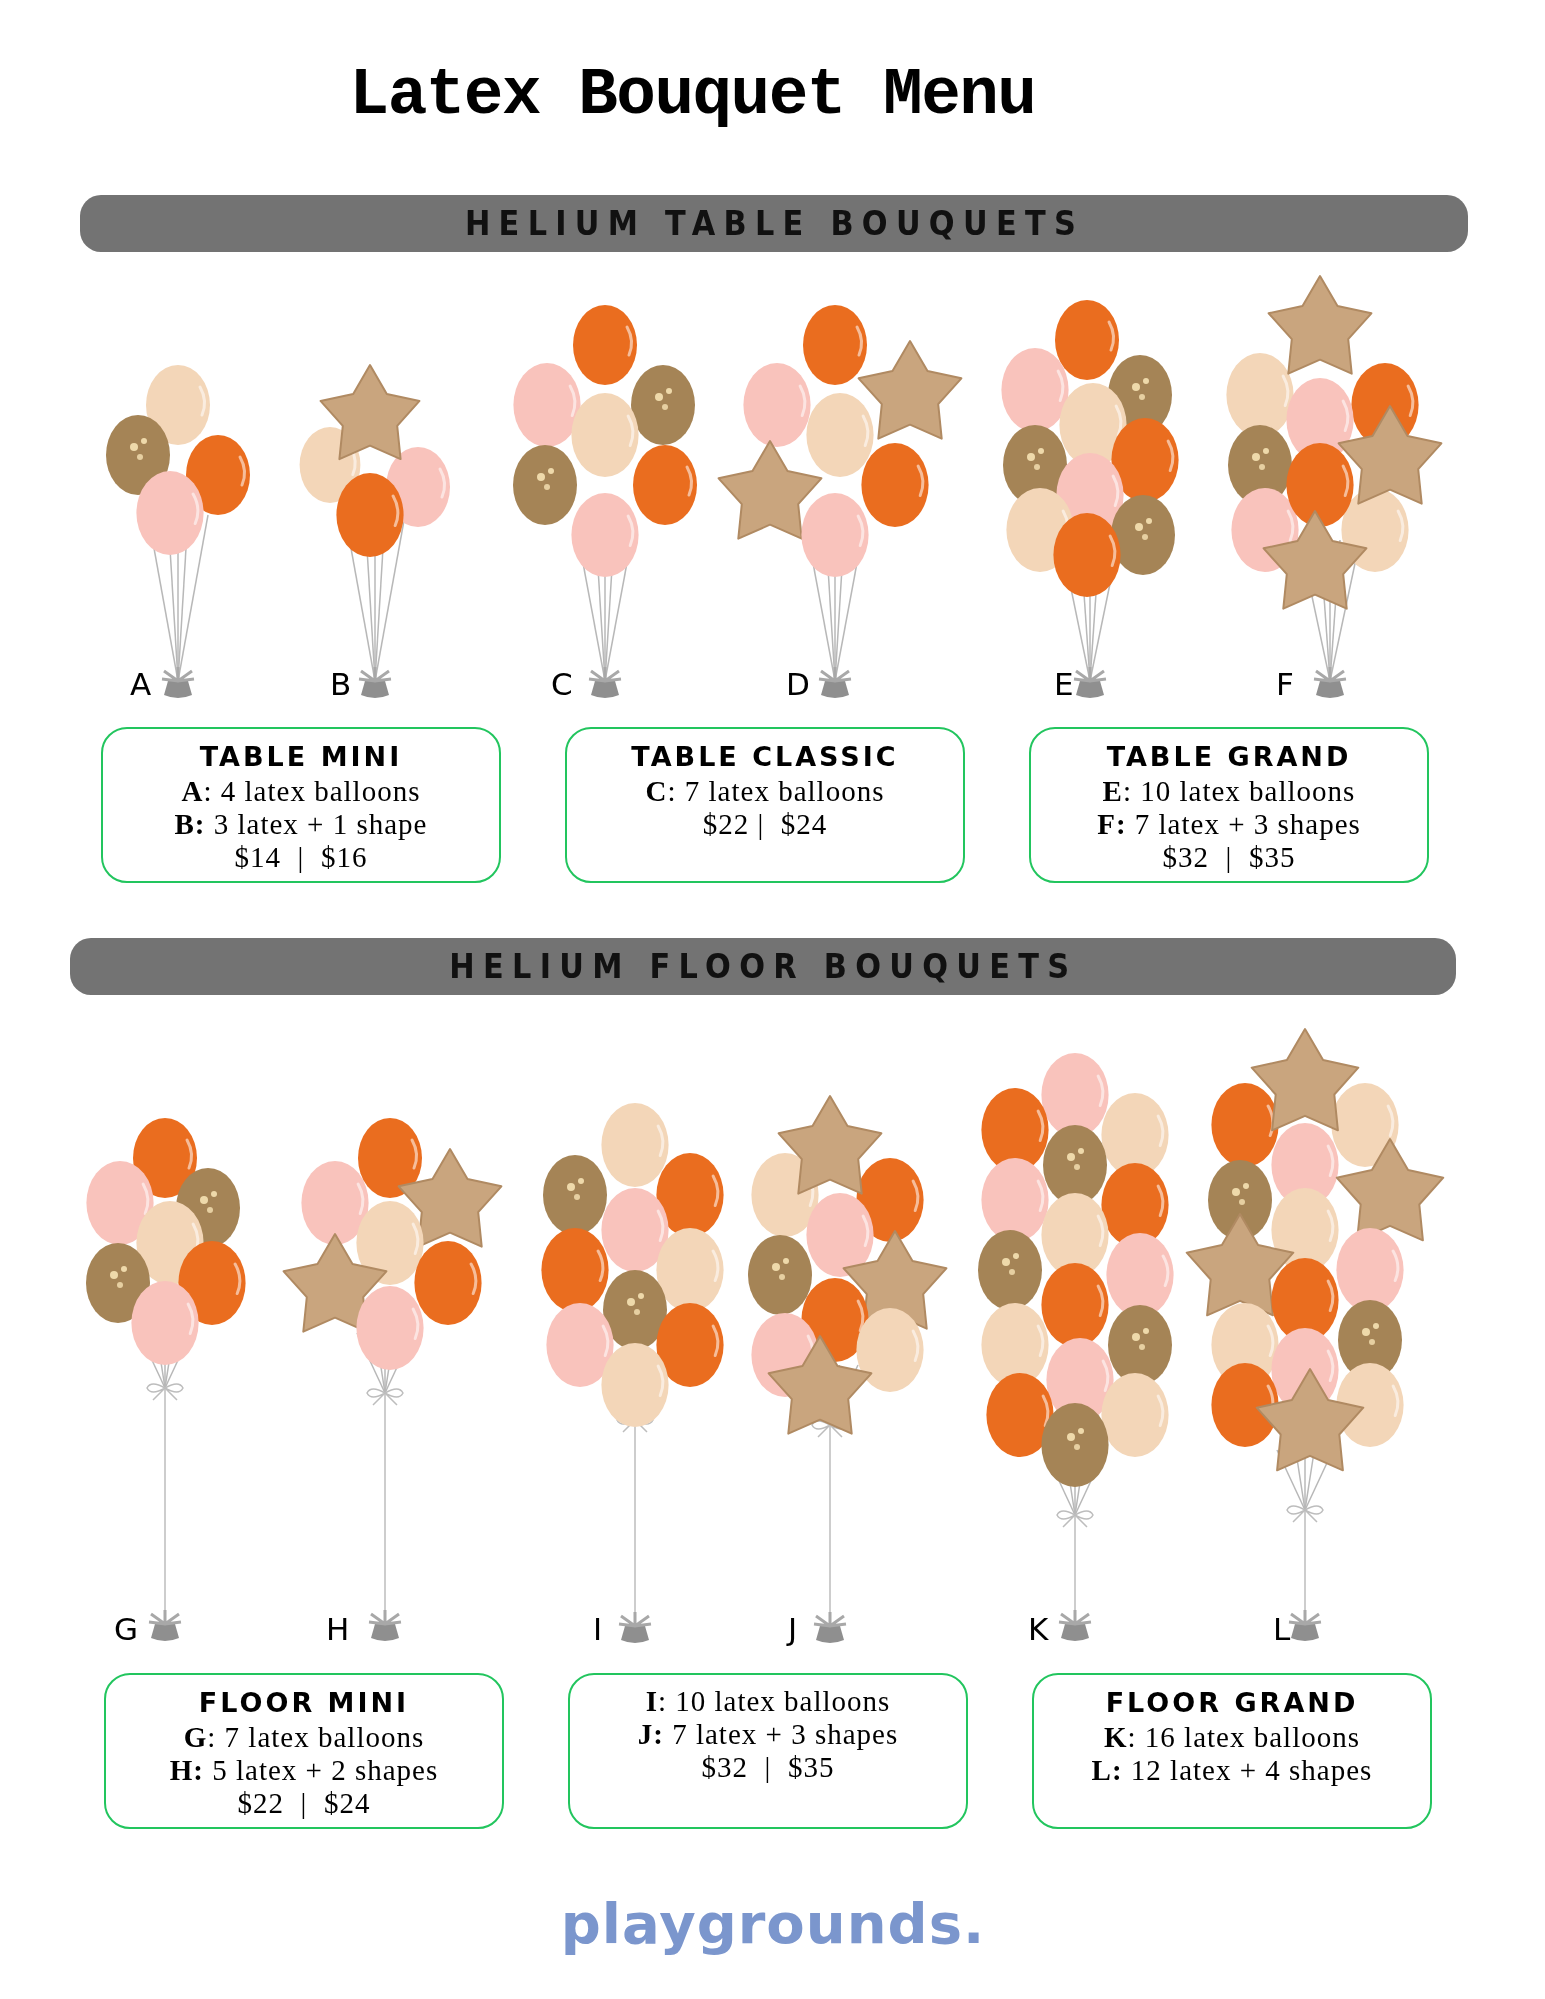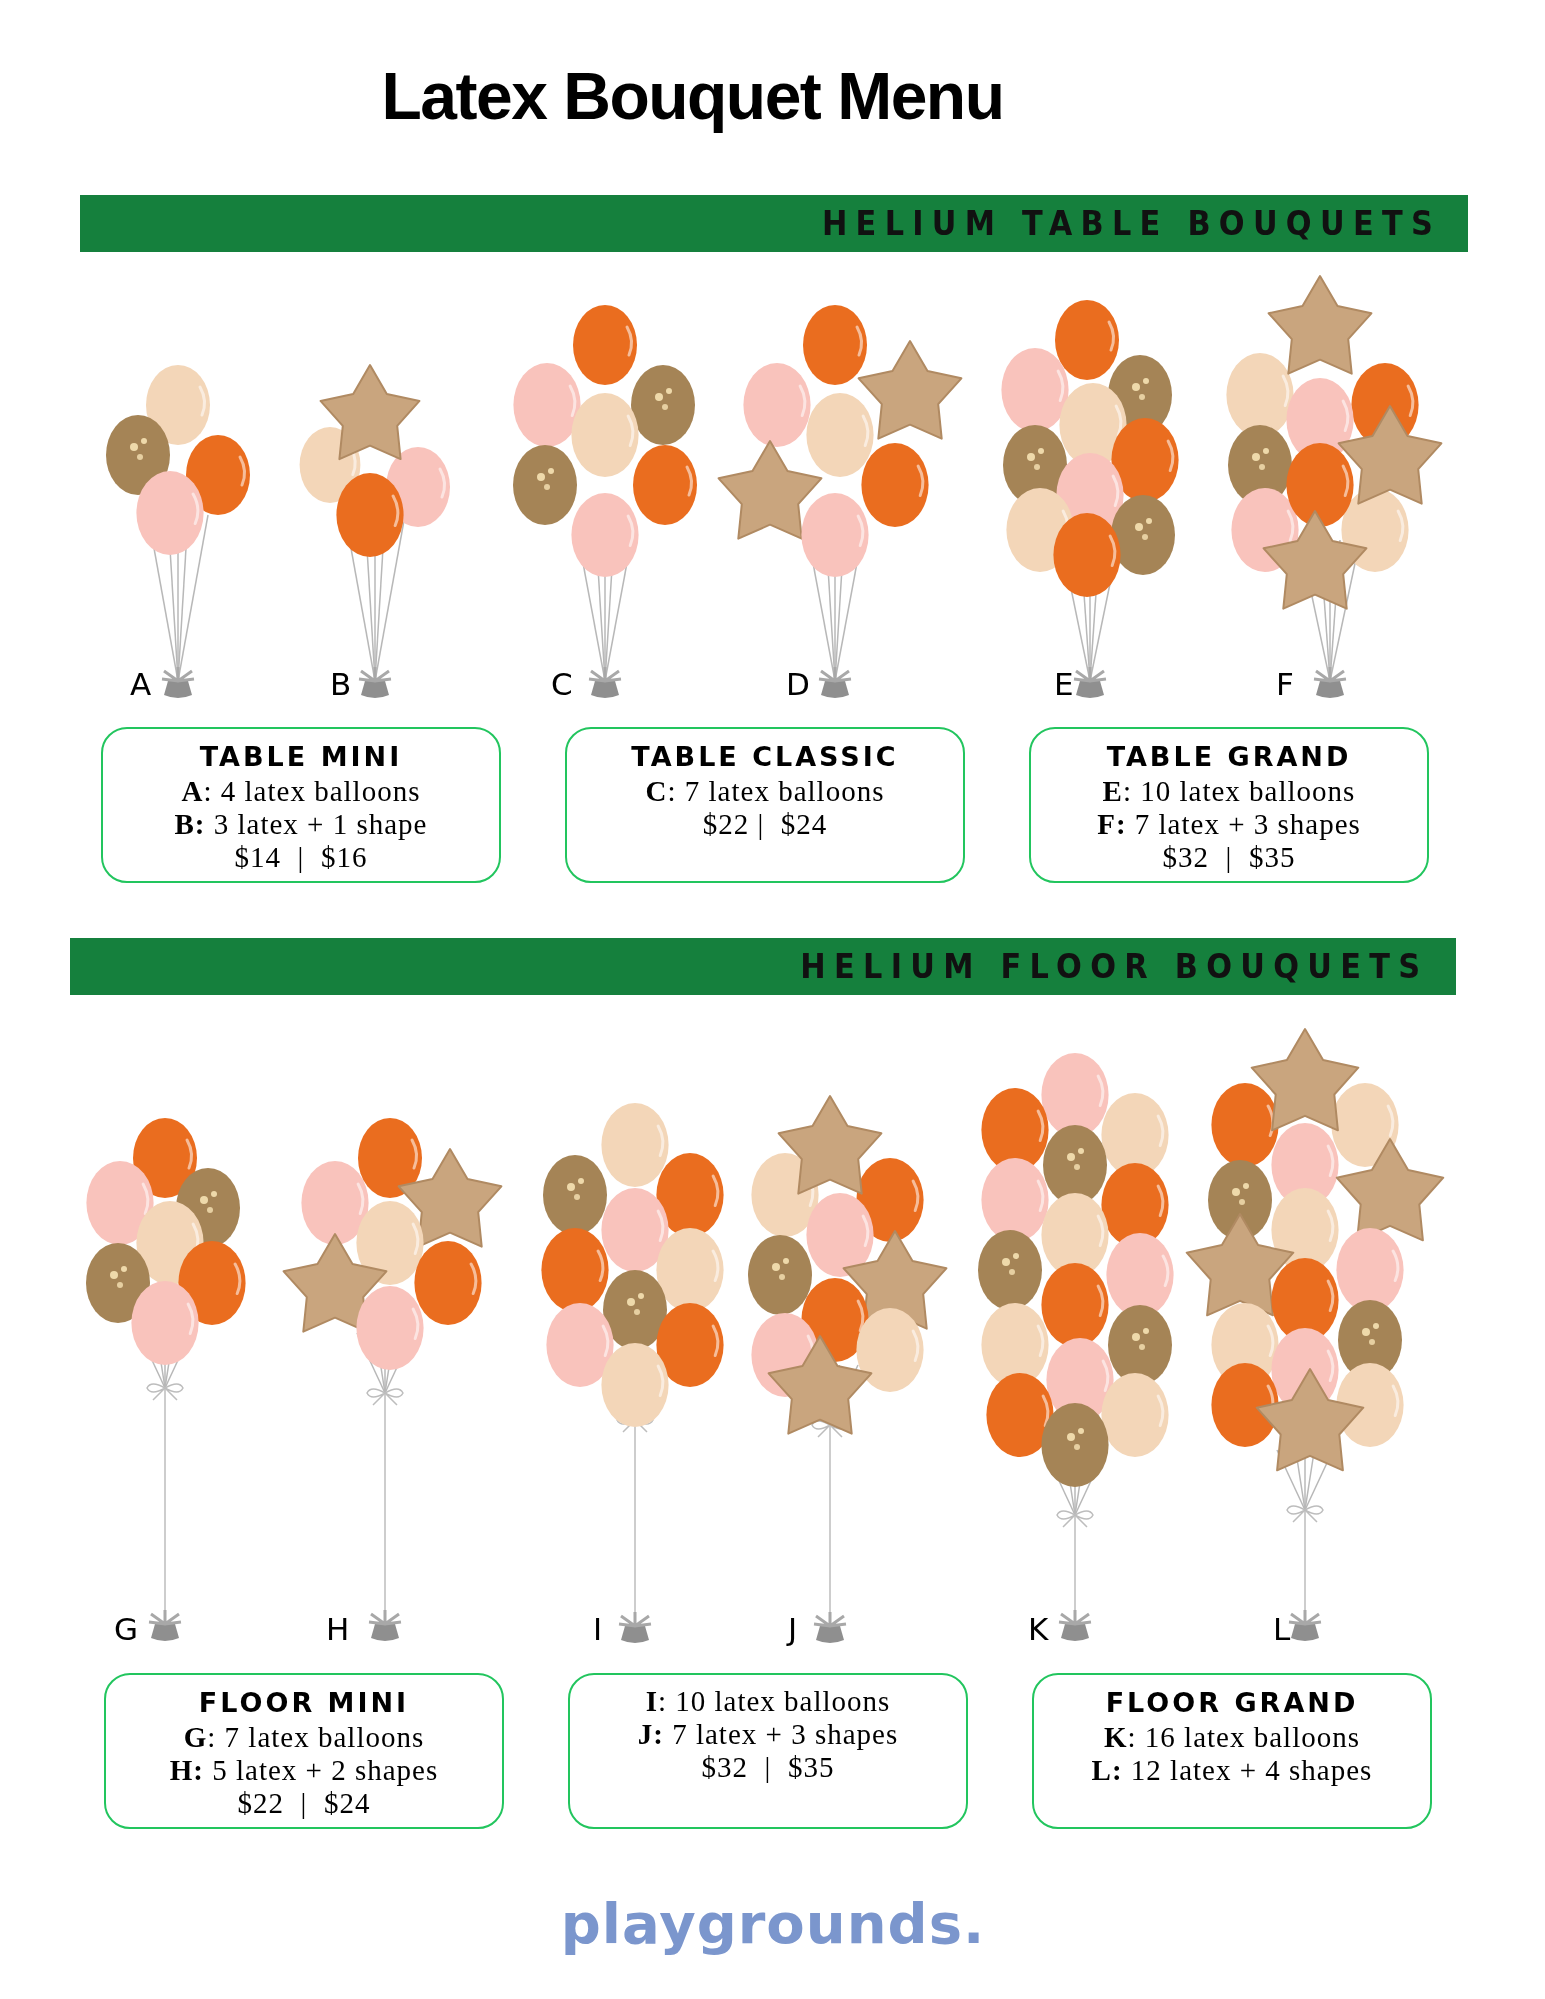--- a/index.html
+++ b/index.html
@@ -1,18 +1,18 @@
 <!DOCTYPE html>
 <html><head>
 <meta charset="utf-8">
 <style>
   html, body { margin: 0; padding: 0; background: #ffffff; }
   body { width: 1545px; height: 1999px; position: relative; overflow: hidden; font-family: "DejaVu Sans", sans-serif; color: #000; }
-  .title { position: absolute; left: 0; width: 1385px; top: 58px; text-align: center; font-family: Liberation Sans, sans-serif; font-weight: 700; font-size: 66px; letter-spacing: -1.5px; }
-  .band { position: absolute; background: #15803d; display: flex; align-items: center; justify-content: flex-end; }
+  .title { position: absolute; left: 0; width: 1385px; top: 58px; text-align: center; font-family: Liberation Mono, monospace; font-weight: 700; font-size: 66px; letter-spacing: -1.5px; }
+  .band { position: absolute; background: #737373; display: flex; align-items: center; justify-content: center; border-radius: 21px; }
   .band span { font-family: "DejaVu Sans", sans-serif; font-weight: 700; font-size: 33px; letter-spacing: 9px; color: #111; transform: scaleX(0.92); }
   .band1 { left: 80px; top: 195px; width: 1388px; height: 57px; }
   .band2 { left: 70px; top: 938px; width: 1386px; height: 57px; }
   .bouquet { position: absolute; }
   .bouquet svg { position: absolute; left: 0; top: 0; overflow: visible; }
   .blabel { position: absolute; font-family: "DejaVu Sans", sans-serif; font-size: 31px; font-weight: 500; color: #000; }
   .card { position: absolute; width: 400px; height: 156px; border: 2px solid #22c55e; border-radius: 26px; box-sizing: border-box; text-align: center; padding-top: 10px; }
   .card .ct { font-family: "DejaVu Sans", sans-serif; font-weight: 700; font-size: 27px; letter-spacing: 3px; line-height: 36px; }
   .card .cl { font-family: Liberation Serif, serif; font-size: 29px; letter-spacing: 1px; line-height: 33px; }
   .card .cl b { font-weight: 700; }

